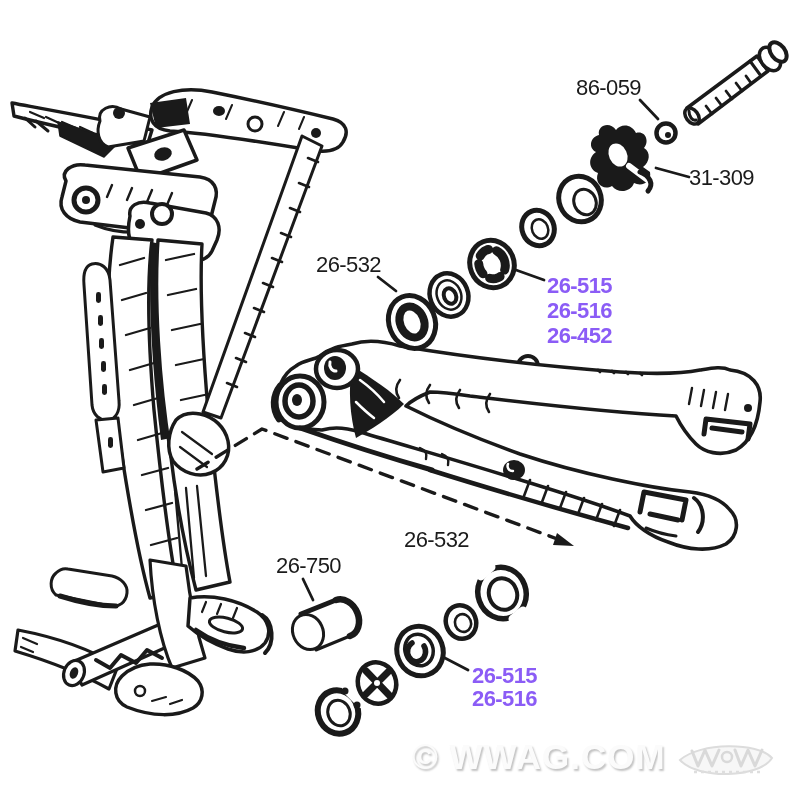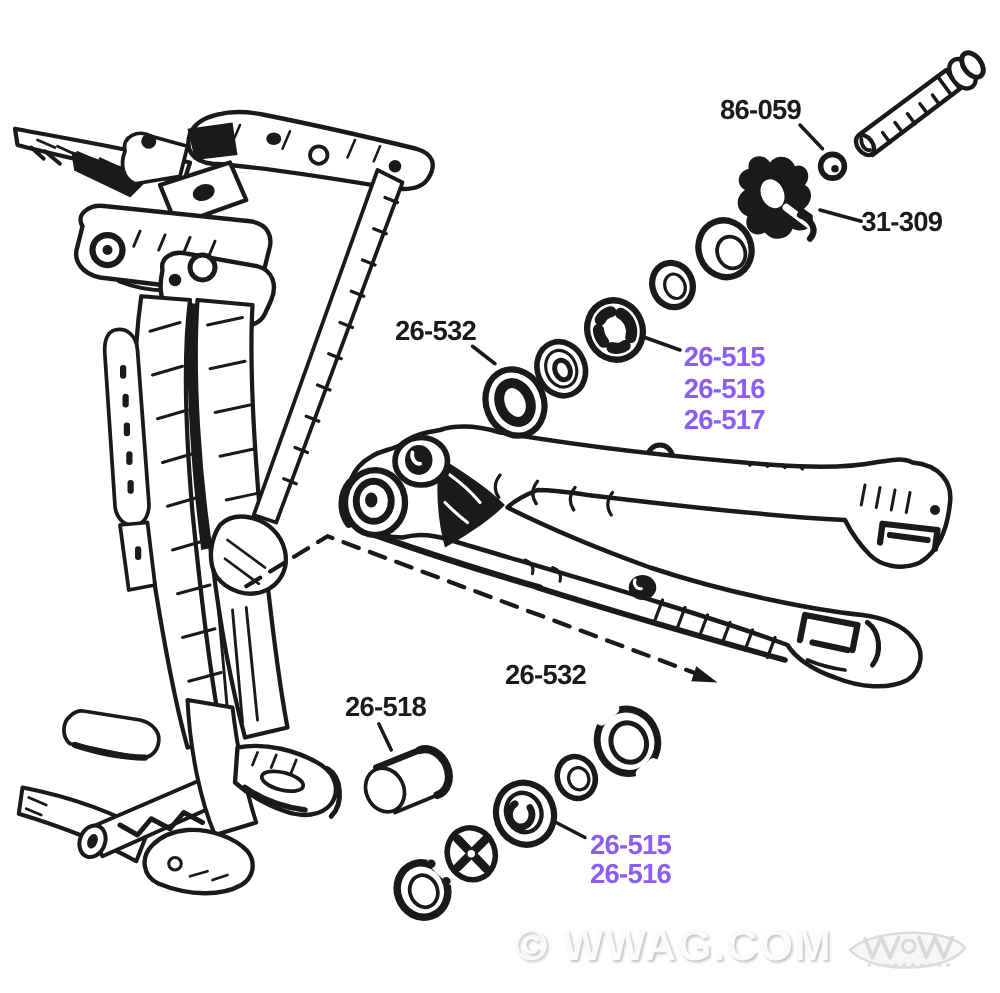--- a/index.html
+++ b/index.html
@@ -1,19 +1,19 @@
 <!DOCTYPE html>
 <html><head>
 <meta charset="utf-8">
 <style>
   html,body{margin:0;padding:0;background:#fff;}
   #stage{position:relative;width:800px;height:794px;background:#ffffff;overflow:hidden;
          font-family:"Liberation Sans",sans-serif;}
   #stage svg{position:absolute;left:0;top:0;}
-  .callout{position:absolute;font-weight:700;font-size:22px;line-height:1.0;
+  .callout{position:absolute;font-weight:400;font-size:22px;line-height:1.0;
            letter-spacing:-0.6px;color:#1b1b1b;white-space:nowrap;}
   .callout-stack{position:absolute;font-weight:700;font-size:22px;
            letter-spacing:-0.6px;color:#8b5cf6;}
   .callout-stack div{line-height:25px;}
   .callout-stack.tight div{line-height:23px;}
   .watermark{position:absolute;left:412px;top:737px;font-weight:700;font-size:35px;
            letter-spacing:1px;color:#fbfbfb;white-space:nowrap;
            text-shadow:1.5px 1.5px 2px #c3c3c3, -1px -1px 1px #ffffff;}
 </style>
 </head>
@@ -262,25 +262,25 @@
   </g>
 </svg>
 
   <div class="callout" style="left:576px;top:77px;">86-059</div>
   <div class="callout" style="left:689px;top:167px;">31-309</div>
   <div class="callout" style="left:316px;top:254px;">26-532</div>
 
   <div class="callout-stack" style="left:547px;top:273px;">
     <div>26-515</div>
     <div>26-516</div>
-    <div>26-517</div>
+    <div>26-452</div>
   </div>
 
   <div class="callout" style="left:404px;top:529px;">26-532</div>
-  <div class="callout" style="left:276px;top:555px;">26-518</div>
+  <div class="callout" style="left:276px;top:555px;">26-750</div>
 
   <div class="callout-stack tight" style="left:472px;top:664px;">
     <div>26-515</div>
     <div>26-516</div>
   </div>
 
   <div class="watermark">© WWAG.COM</div>
 
   <svg width="110" height="50" style="left:672px;top:736px;">
     <path d="M8,24 C28,6 86,6 100,22 C88,42 26,44 8,24 Z" fill="#f7f7f7" stroke="#dcdcdc" stroke-width="2"></path>

